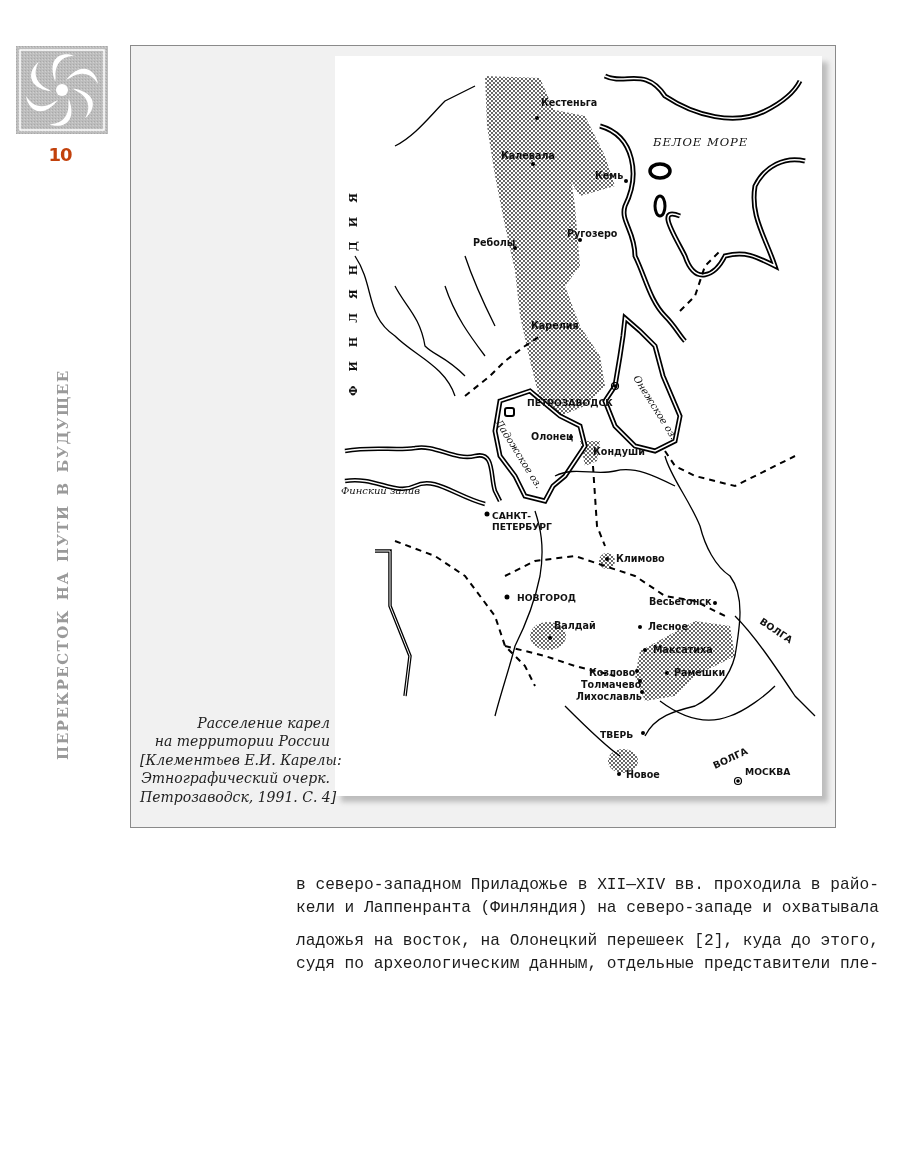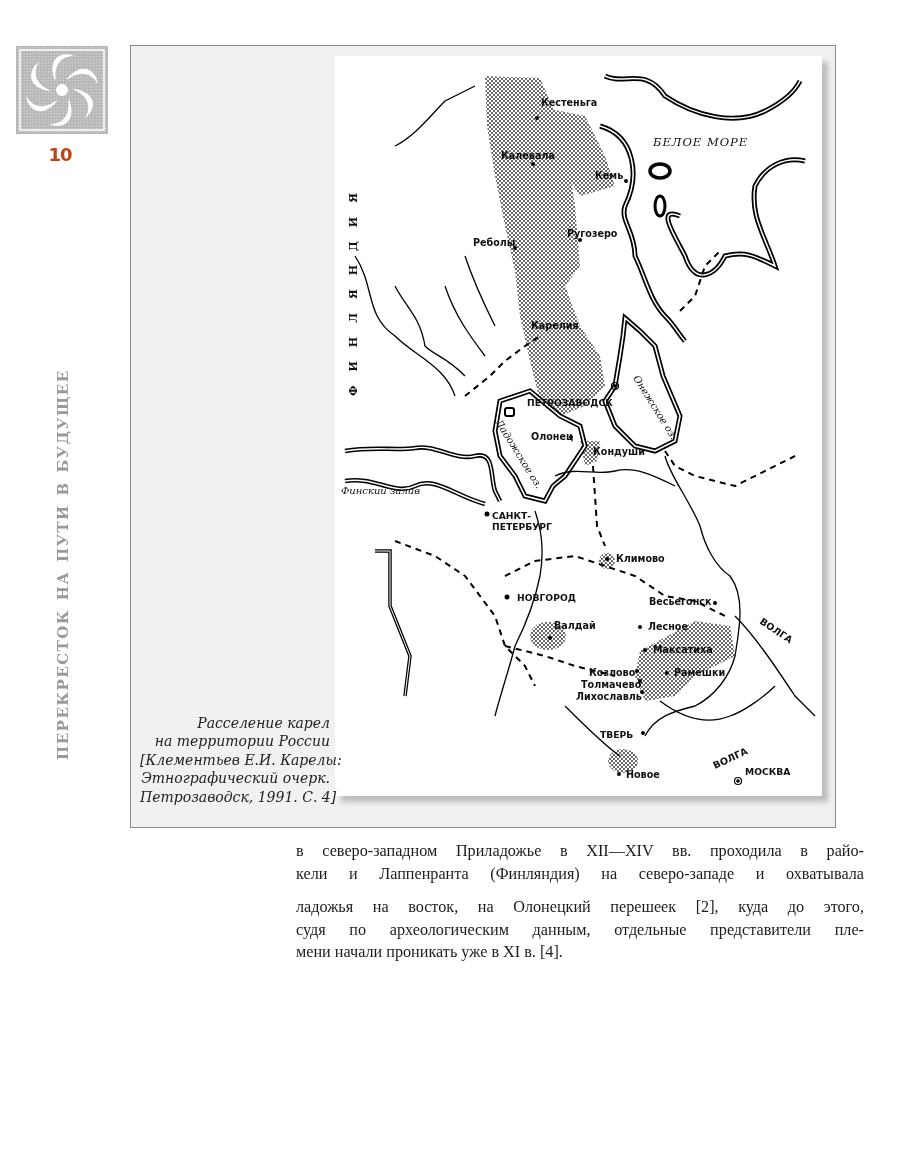--- a/index.html
+++ b/index.html
@@ -30,22 +30,22 @@
     background: #ffffff; box-shadow: 6px 6px 5px #bdbdbd;
   }
   .map-panel svg { width: 100%; height: 100%; display: block; }
   .caption {
     position: absolute; left: 140px; top: 714px; width: 190px; text-align: right;
     font-family: "DejaVu Serif", serif; font-style: italic; font-size: 14px; line-height: 18.4px;
     color: #222;
   }
   .caption div { white-space: nowrap; }
   .body-text {
-    position: absolute; left: 296px; top: 840px; width: 568px;
-    font-family: Liberation Serif, serif; font-size: 16.2px; line-height: 22.5px; color: #1c1c1c;
+    position: absolute; left: 296px; top: 874px; width: 568px;
+    font-family: Liberation Mono, monospace; font-size: 16.2px; line-height: 22.5px; color: #1c1c1c;
     text-align: justify;
   }
   .body-text p { margin: 0 0 11px 0; }
   .body-text .line { display: block; text-align: justify; text-align-last: justify; white-space: nowrap; }
   .body-text .line.last { text-align-last: left; }
   .map-label { font-family: "DejaVu Sans", sans-serif; font-size: 9.6px; font-weight: bold; fill: #111; }
   .map-label-city { font-family: "DejaVu Sans", sans-serif; font-size: 9.2px; font-weight: bold; fill: #111; }
   .map-italic { font-family: "DejaVu Serif", serif; font-style: italic; font-size: 10px; fill: #111; }
   .map-sea { font-family: "DejaVu Serif", serif; font-style: italic; font-size: 11.5px; fill: #111; letter-spacing: 1px; }
   .map-country { font-family: "DejaVu Serif", serif; font-weight: bold; font-size: 11px; fill: #111; }
@@ -234,15 +234,14 @@
 </div>
 
 <div class="body-text">
   <p>
     <span class="line">в северо-западном Приладожье в XII—XIV вв. проходила в райо-</span>
     <span class="line">кели и Лаппенранта (Финляндия) на северо-западе и охватывала</span>
   </p>
   <p>
     <span class="line">ладожья на восток, на Олонецкий перешеек [2], куда до этого,</span>
     <span class="line">судя по археологическим данным, отдельные представители пле-</span>
-    <span class="line last">мени начали проникать уже в XI в. [4].</span>
   </p>
 </div>
 
 </body></html>

